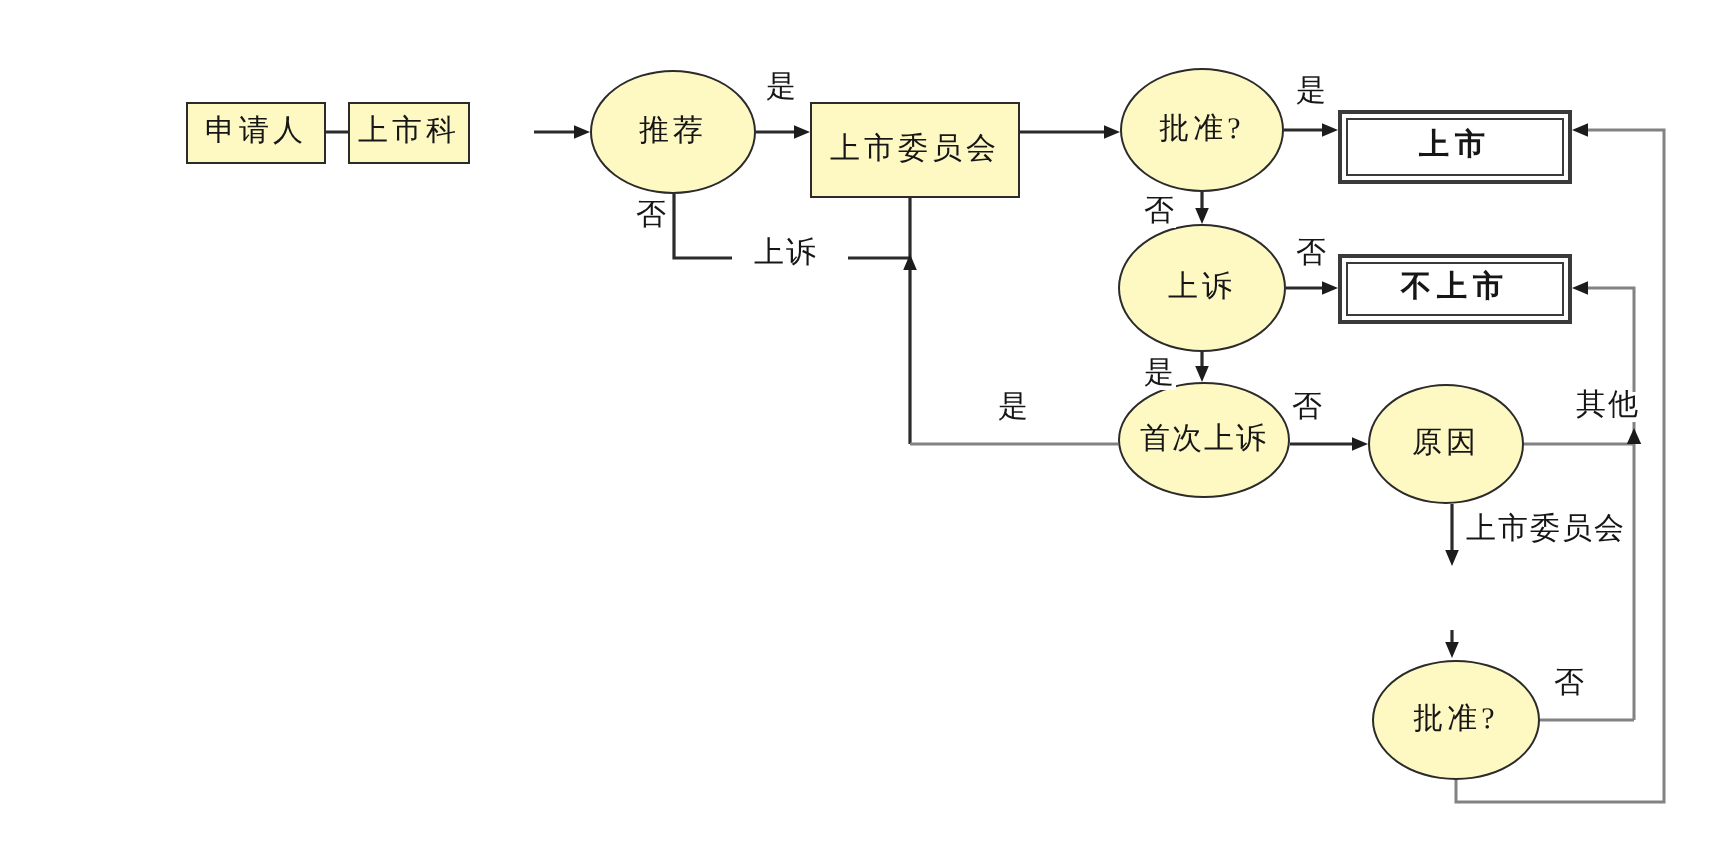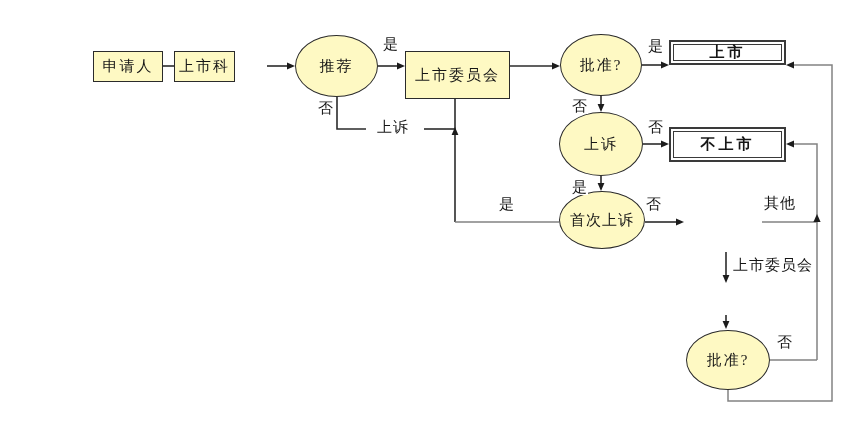--- a/index.html
+++ b/index.html
@@ -94,32 +94,33 @@
   <div class="node rect" style="left:93px;top:51px;width:70px;height:31px">申请人</div>
 
   <div class="node rect" style="left:174px;top:51px;width:61px;height:31px">上市科</div>
 
   <div class="node ellipse" style="left:295px;top:35px;width:83px;height:62px">推荐</div>
 
   <div class="node rect" style="left:405px;top:51px;width:105px;height:48px">上市委员会</div>
 
   <div class="node ellipse" style="left:560px;top:34px;width:82px;height:62px">批准?</div>
 
-  <div class="node dbox" style="left:669px;top:40px;width:117px;height:25px">
+  <div class="node dbox" style="left:669px;top:55px;width:117px;height:37px">
     <div class="db-inner">上市</div>
   </div>
 
   <div class="node ellipse" style="left:559px;top:112px;width:84px;height:64px">上诉</div>
 
   <div class="node ellipse" style="left:559px;top:191px;width:86px;height:58px;letter-spacing:1px">首次上诉</div>
 
   <div class="node dbox" style="left:669px;top:127px;width:117px;height:35px">
     <div class="db-inner">不上市</div>
   </div>
 
+  <div class="node ellipse" style="left:684px;top:192px;width:78px;height:60px">原因</div>
 
 
   <div class="node ellipse" style="left:686px;top:330px;width:84px;height:60px">批准?</div>
 
   <div class="elabel" style="left:383px;top:37px">是</div>
 
   <div class="elabel" style="left:318px;top:101px">否</div>
 
   <div class="elabel" style="left:377px;top:120px">上诉</div>
 
@@ -128,19 +129,19 @@
   <div class="elabel" style="left:572px;top:99px">否</div>
 
   <div class="elabel" style="left:648px;top:120px">否</div>
 
   <div class="elabel" style="left:572px;top:180px">是</div>
 
   <div class="elabel" style="left:499px;top:197px">是</div>
 
   <div class="elabel" style="left:646px;top:197px">否</div>
 
-  <div class="elabel" style="left:764px;top:196px">其他</div>
+  <div class="elabel" style="left:788px;top:196px">其他</div>
 
   <div class="elabel" style="left:733px;top:258px">上市委员会</div>
 
   <div class="elabel" style="left:777px;top:335px">否</div>
 
 </div>
 
 </body></html>

